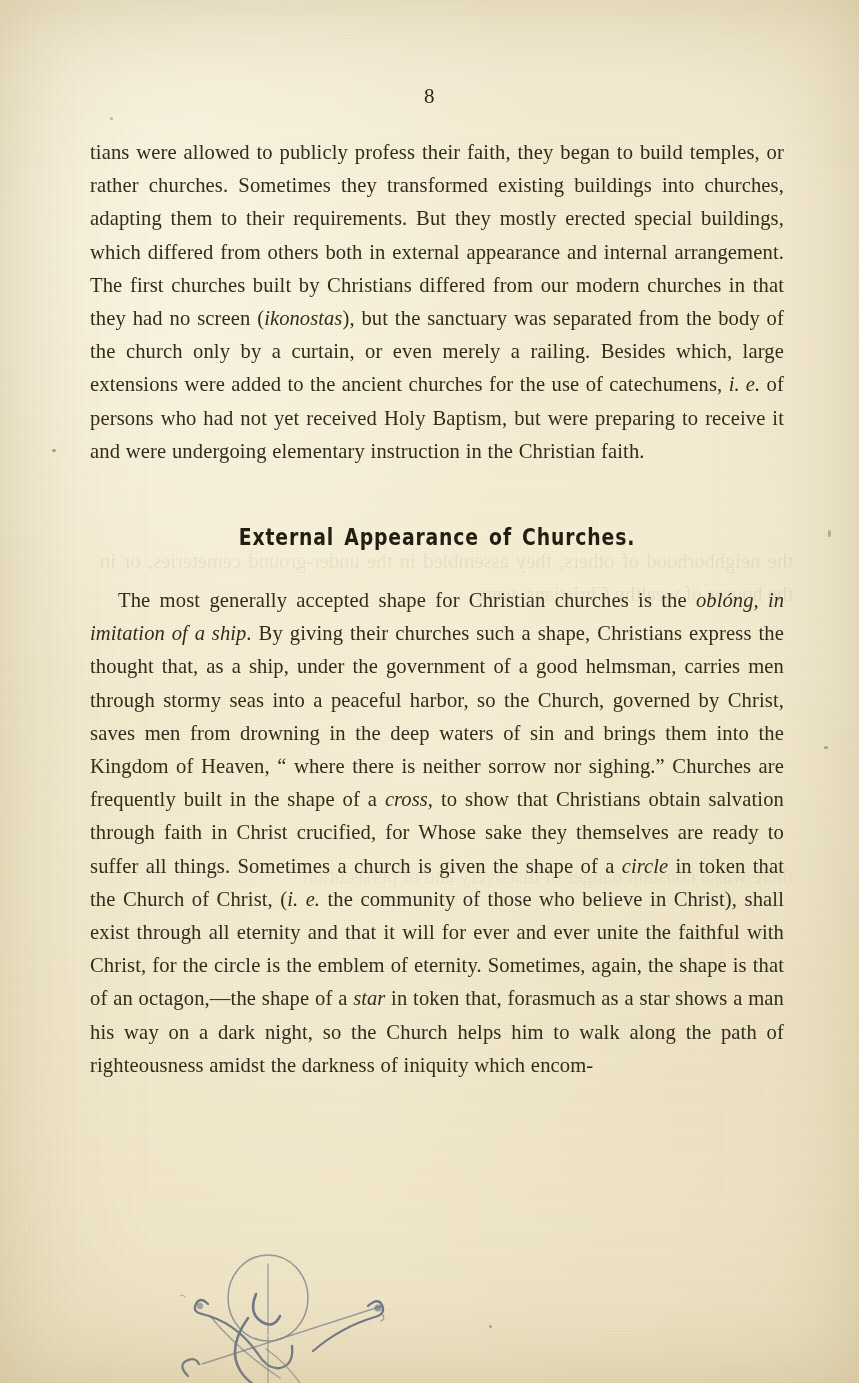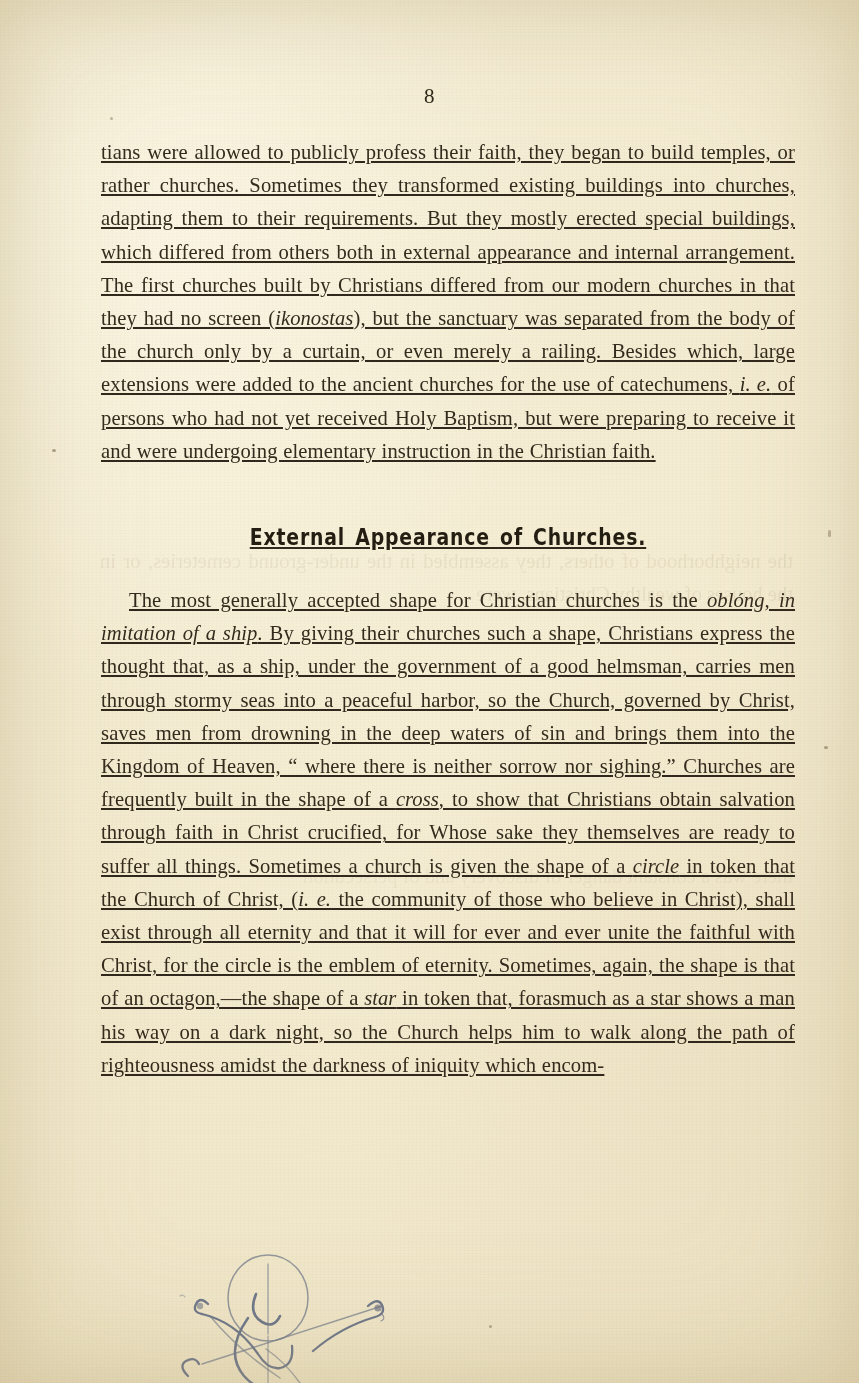--- a/index.html
+++ b/index.html
@@ -76,24 +76,23 @@
     left: 0;
     right: 0;
     text-align: center;
     font-size: 21px;
     letter-spacing: 0.5px;
     color: #2e2619;
   }
 
   .textblock {
     position: absolute;
-    left: 101px;
+    left: 90px;
     width: 694px;
     top: 136px;
-    text-decoration: underline;
   }
 
   .para {
     margin: 0;
     font-size: 20.6px;
     line-height: 33.2px;
     text-align: justify;
     text-align-last: left;
     color: #342b1d;
     letter-spacing: 0.12px;

